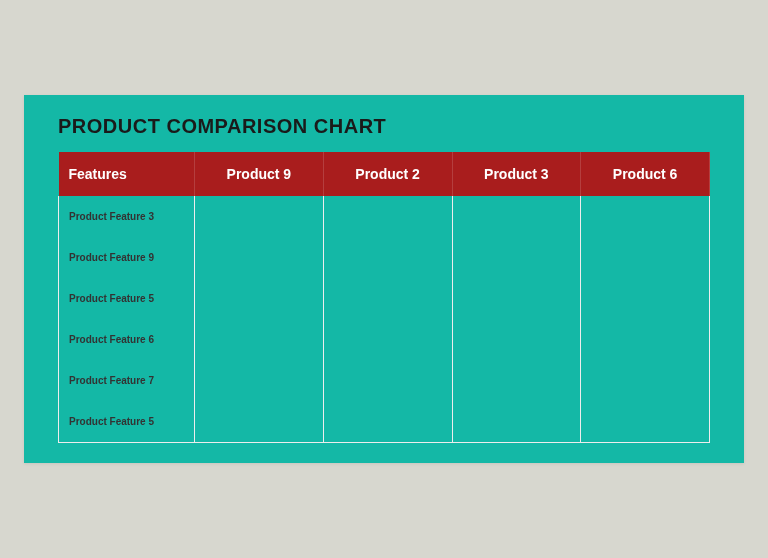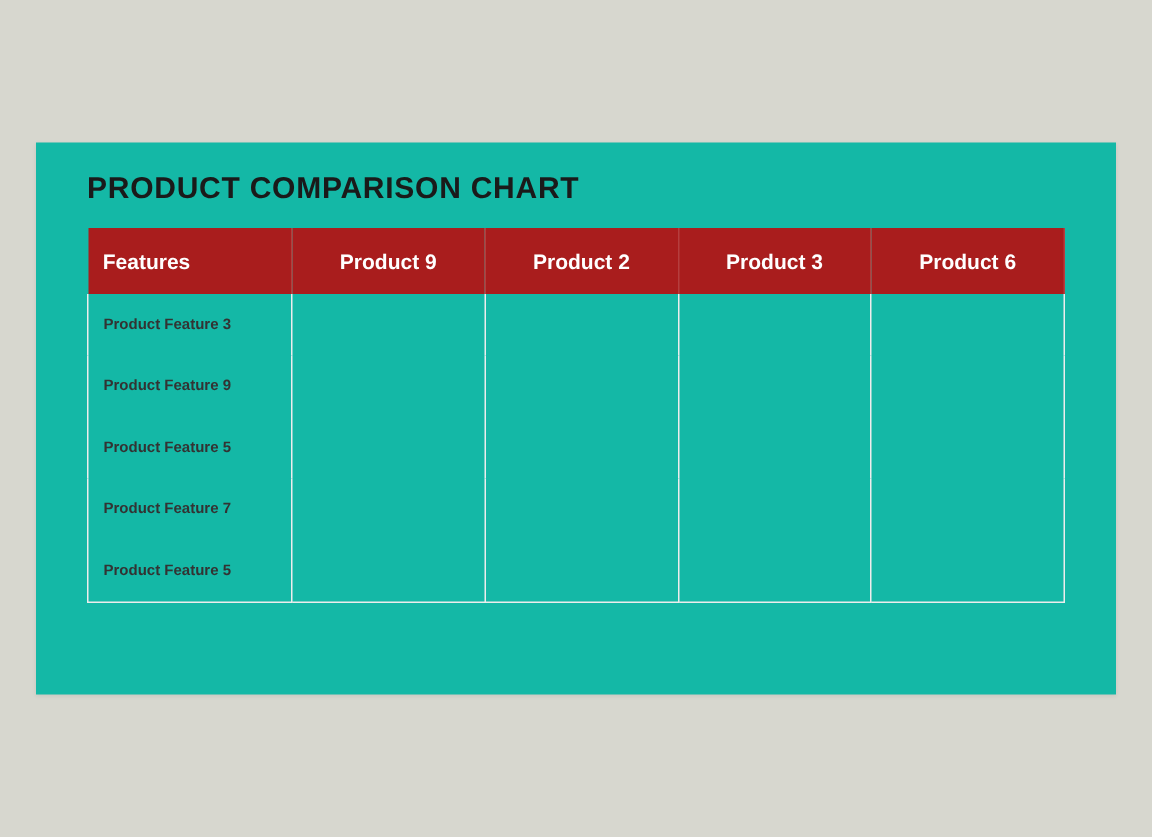--- a/index.html
+++ b/index.html
@@ -101,20 +101,27 @@
         <td></td>
       </tr>
       <tr>
         <td>Product Feature 5</td>
         <td></td>
         <td></td>
         <td></td>
         <td></td>
       </tr>
       <tr>
+        <td>Product Feature 6</td>
+        <td></td>
+        <td></td>
+        <td></td>
+        <td></td>
+      </tr>
+      <tr>
         <td>Product Feature 7</td>
         <td></td>
         <td></td>
         <td></td>
         <td></td>
       </tr>
       <tr>
         <td>Product Feature 5</td>
         <td></td>
         <td></td>

